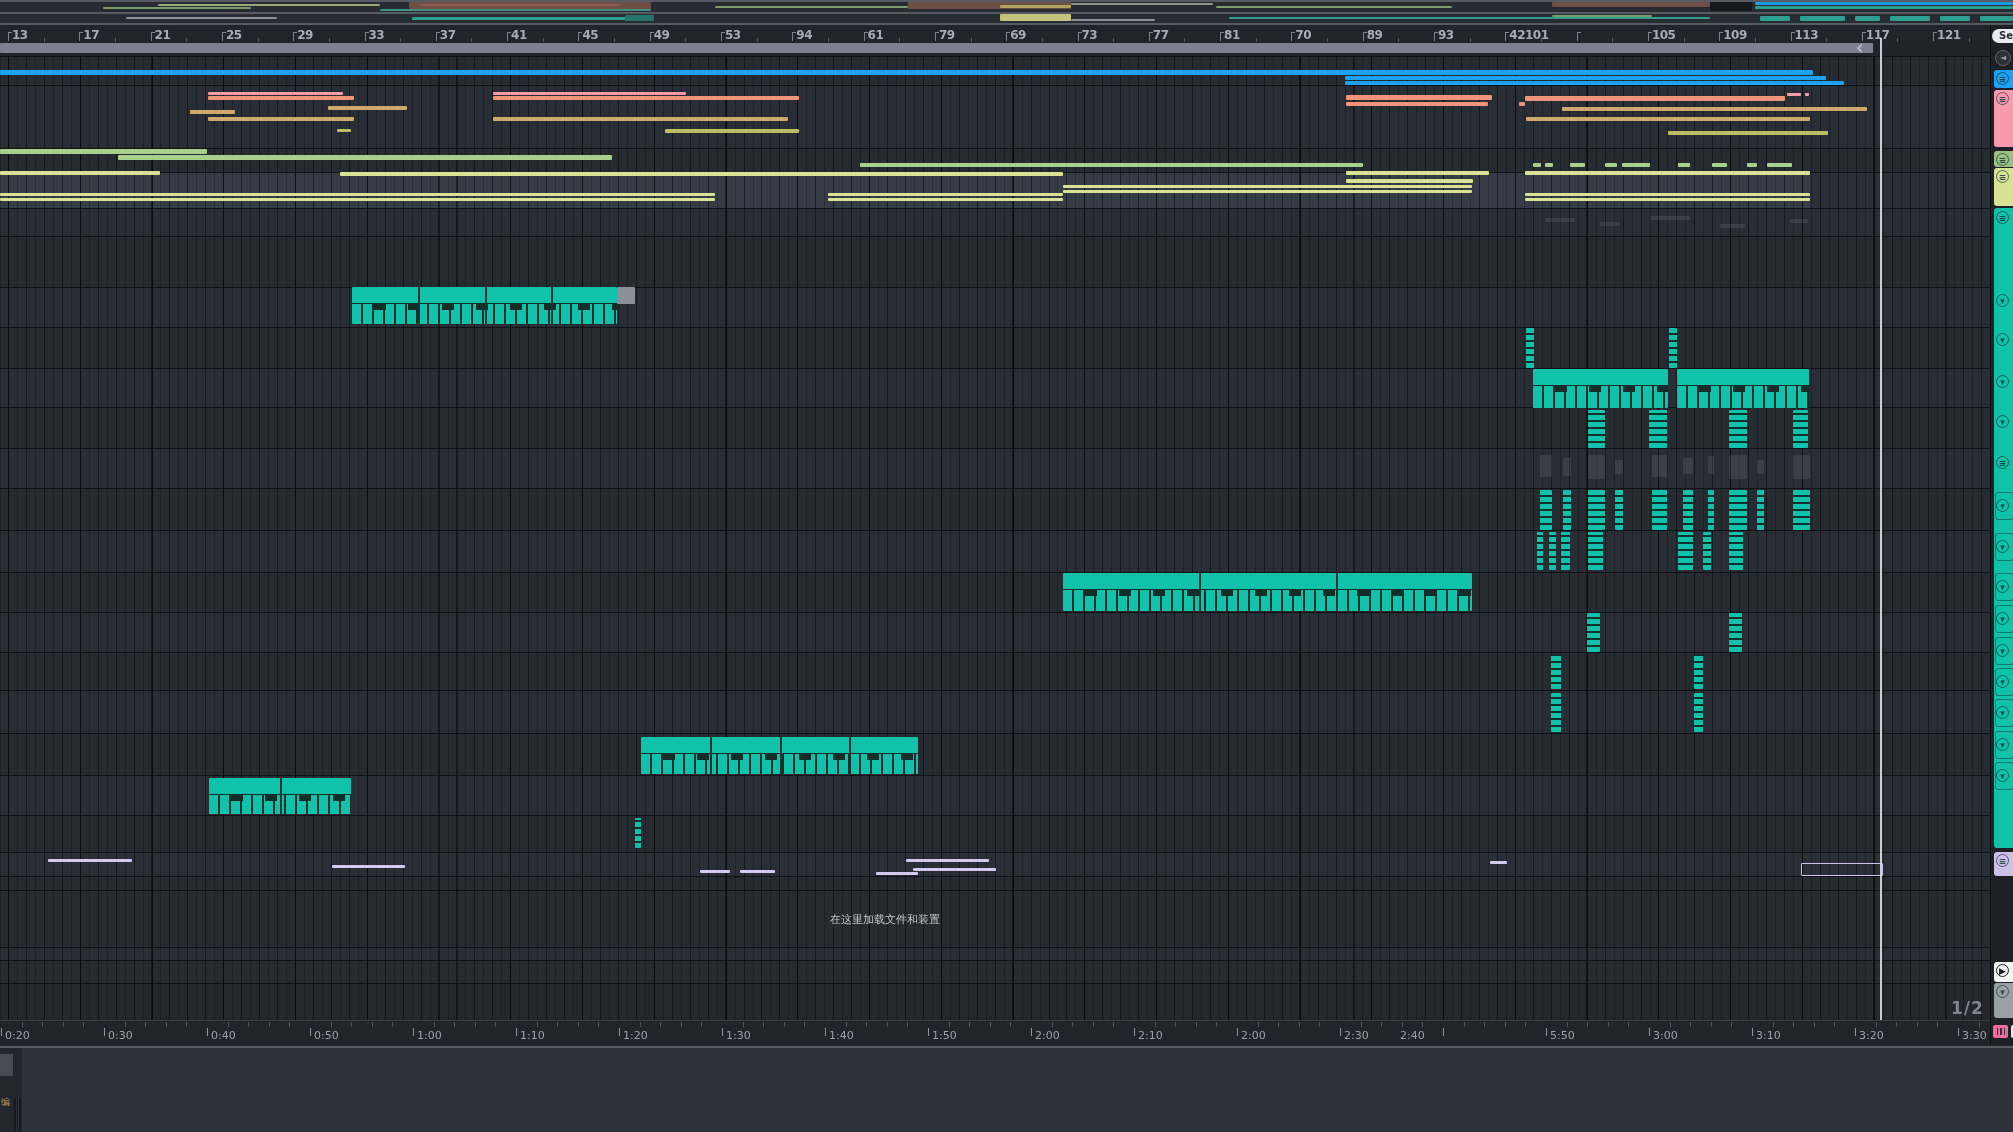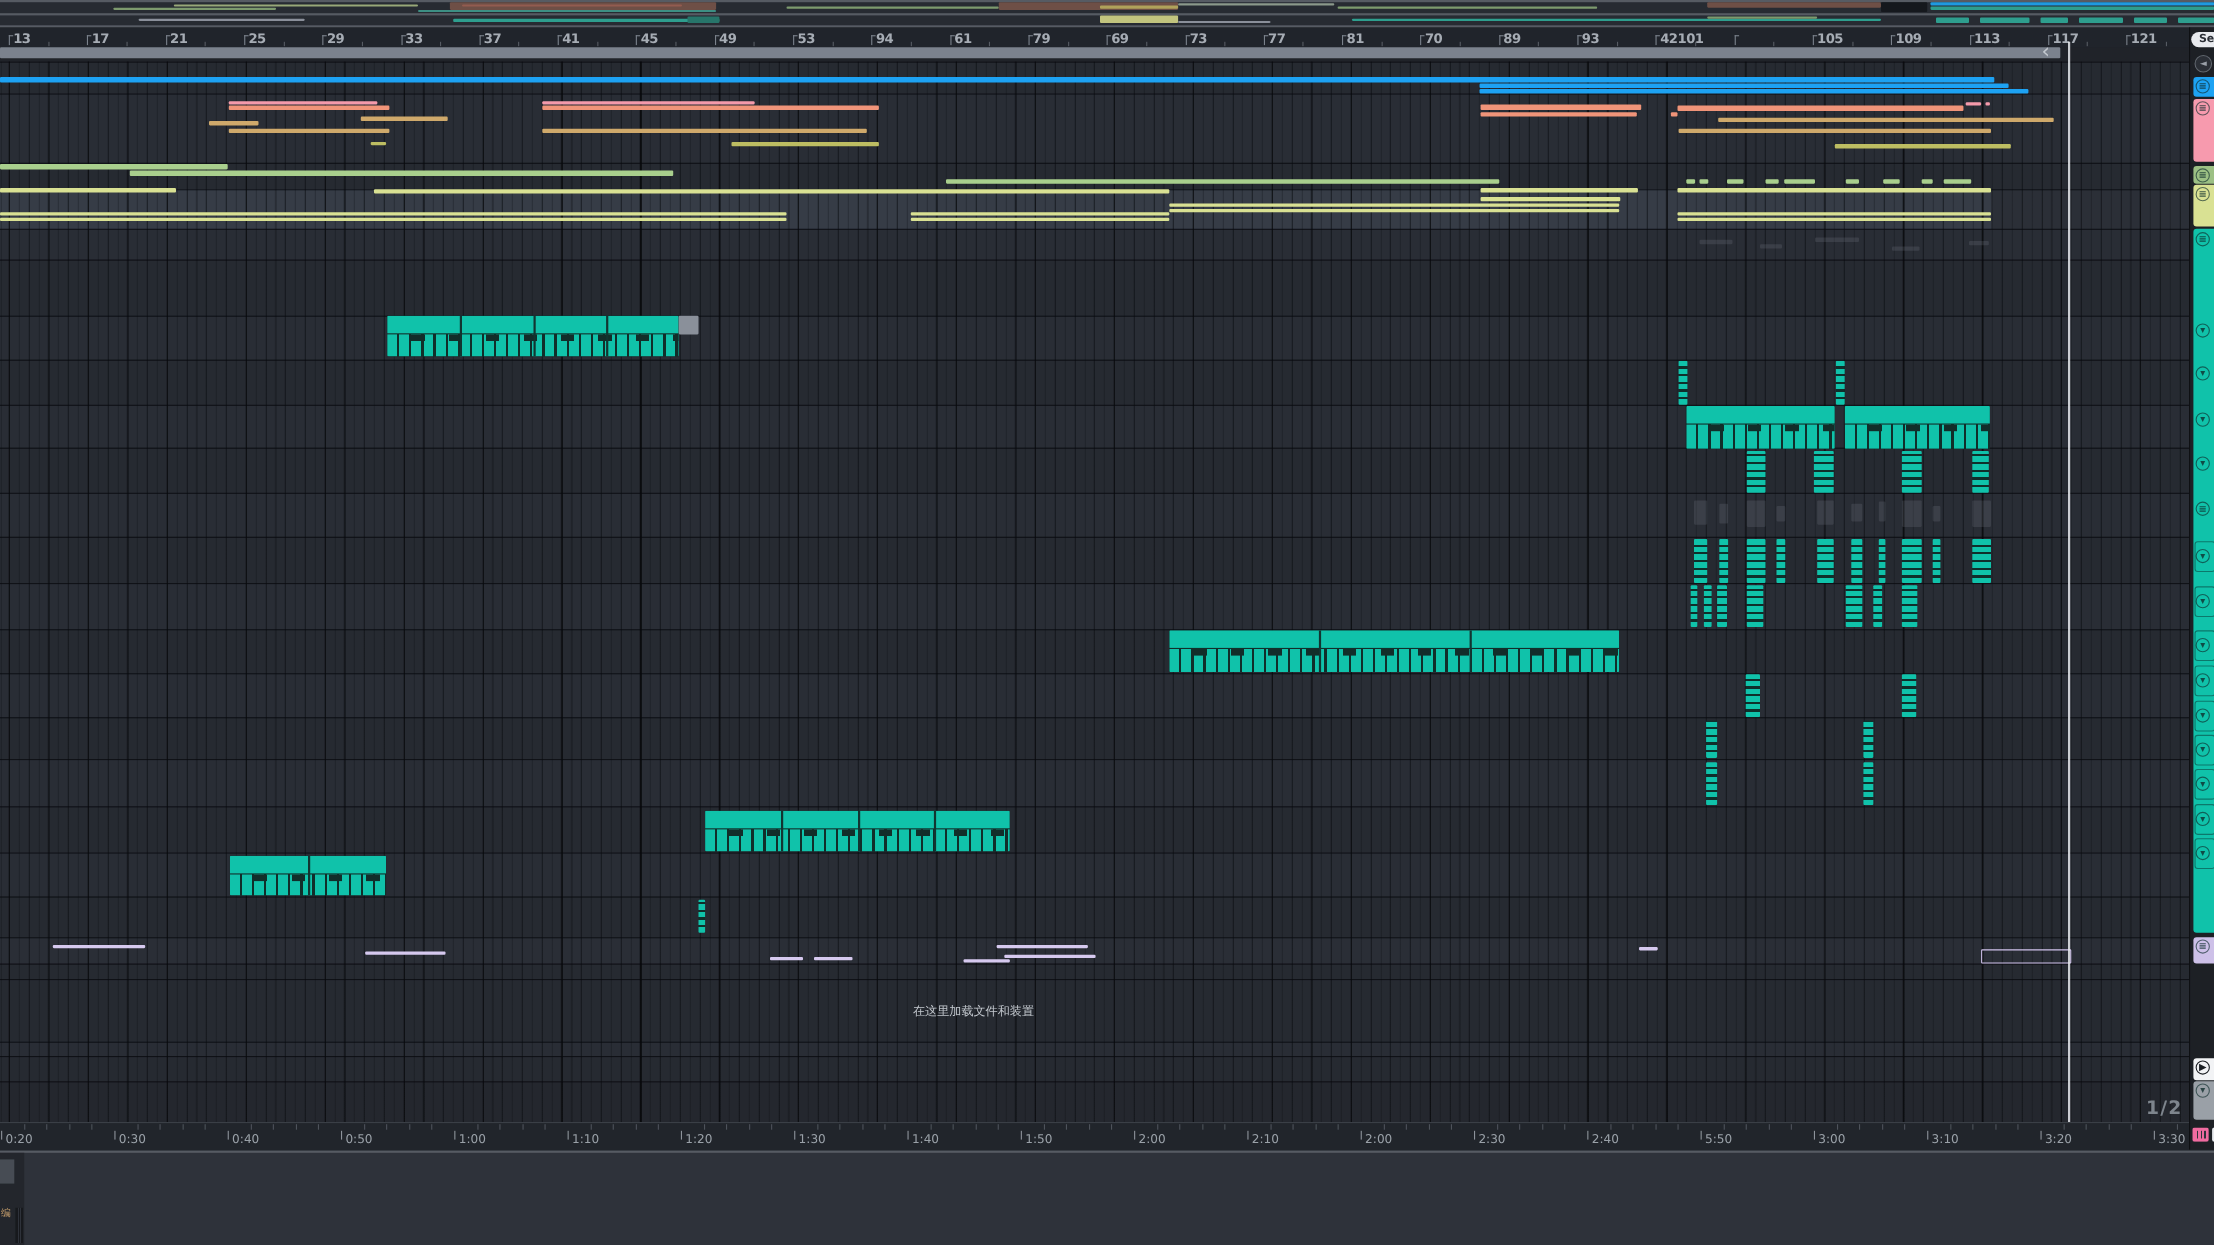--- a/index.html
+++ b/index.html
@@ -493,21 +493,21 @@
       <div class="abs t-mtick" style="left: 1278.2px;"></div>
       <div class="abs t-mtick" style="left: 1298.8px;"></div>
       <div class="abs t-mtick" style="left: 1319.4px;"></div>
       <div class="abs t-tick" style="left: 1340px;"></div>
       <div class="abs t-lbl" style="left: 1344px;">2:30</div>
       <div class="abs t-mtick" style="left: 1360.6px;"></div>
       <div class="abs t-mtick" style="left: 1381.2px;"></div>
       <div class="abs t-mtick" style="left: 1401.8px;"></div>
       <div class="abs t-mtick" style="left: 1422.4px;"></div>
       <div class="abs t-tick" style="left: 1443px;"></div>
-      <div class="abs t-lbl" style="left: 1447px;">2:40</div>
+      <div class="abs t-lbl" style="left: 1400px;">2:40</div>
       <div class="abs t-mtick" style="left: 1463.6px;"></div>
       <div class="abs t-mtick" style="left: 1484.2px;"></div>
       <div class="abs t-mtick" style="left: 1504.8px;"></div>
       <div class="abs t-mtick" style="left: 1525.4px;"></div>
       <div class="abs t-tick" style="left: 1546px;"></div>
       <div class="abs t-lbl" style="left: 1550px;">5:50</div>
       <div class="abs t-mtick" style="left: 1566.6px;"></div>
       <div class="abs t-mtick" style="left: 1587.2px;"></div>
       <div class="abs t-mtick" style="left: 1607.8px;"></div>
       <div class="abs t-mtick" style="left: 1628.4px;"></div>

